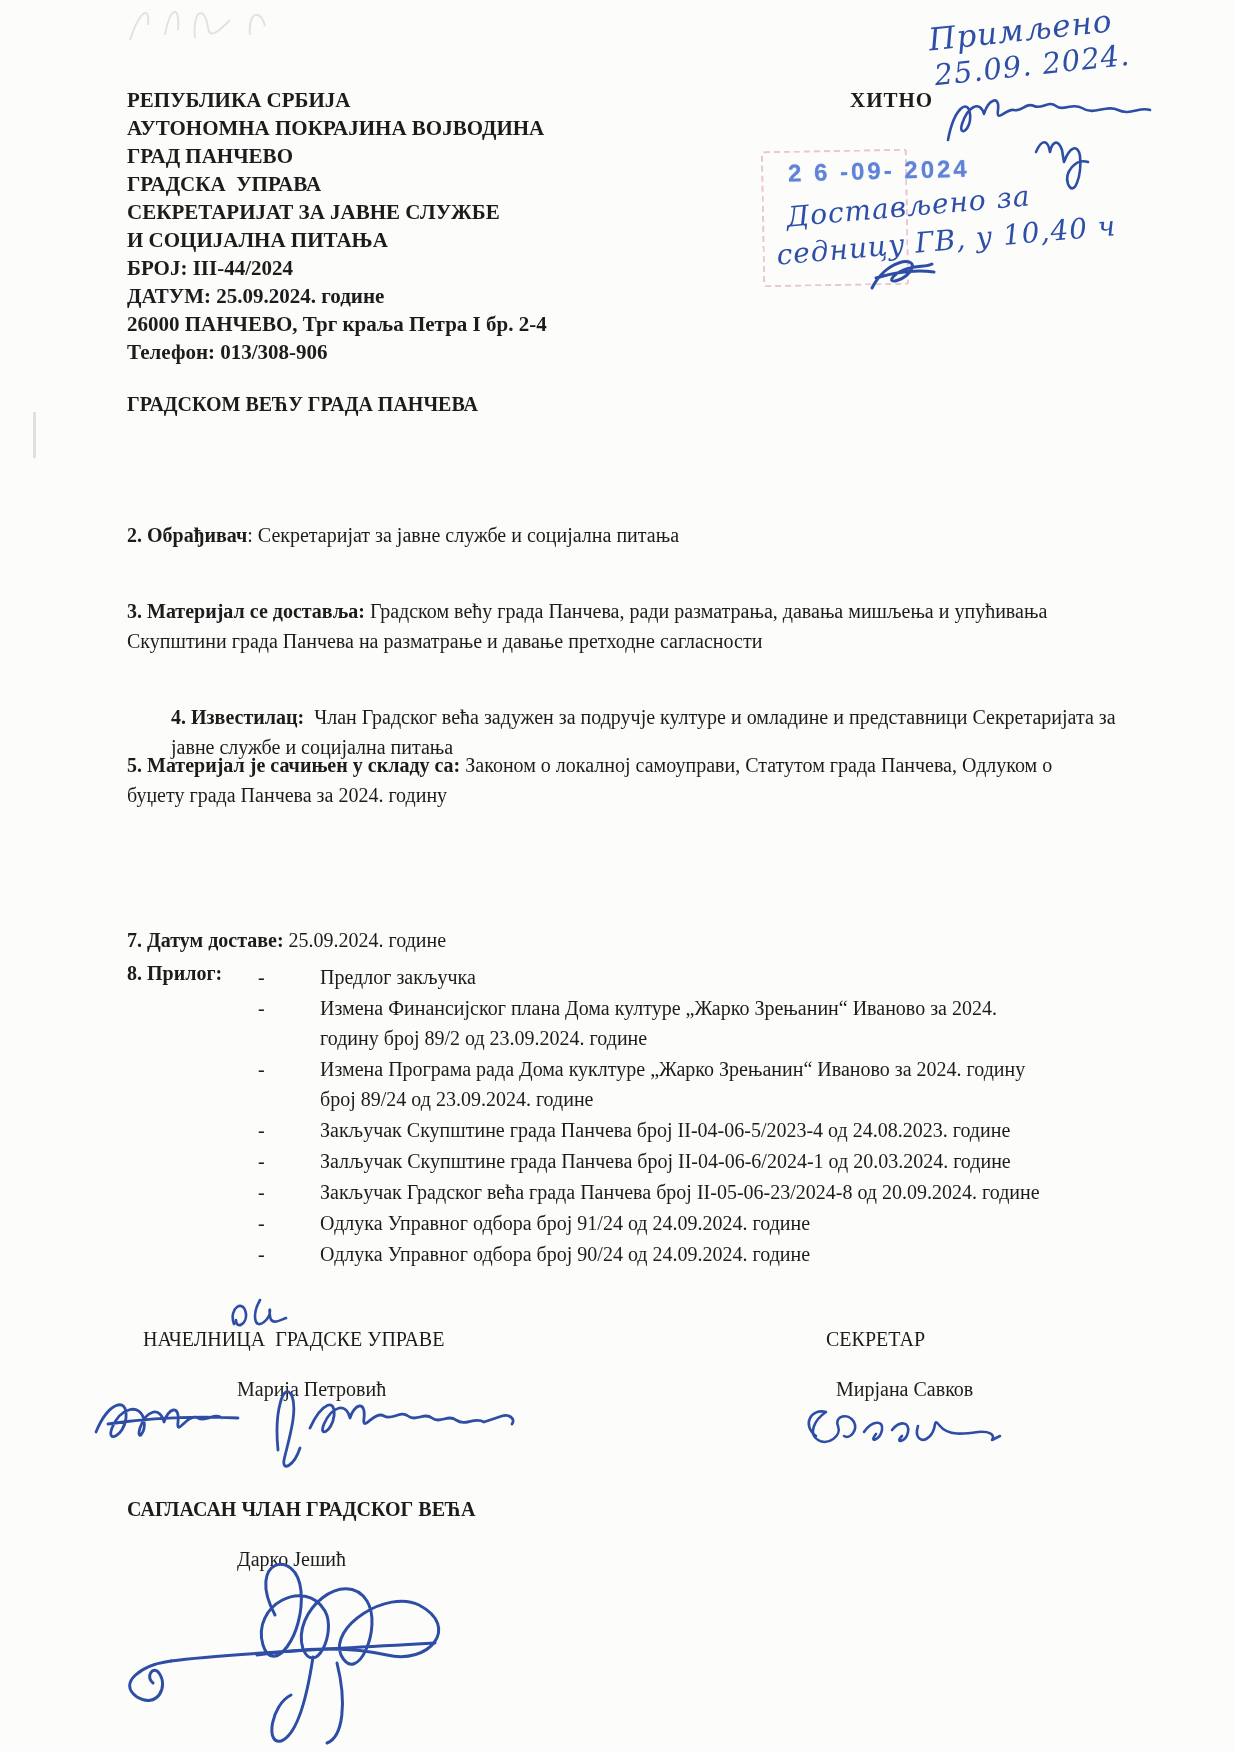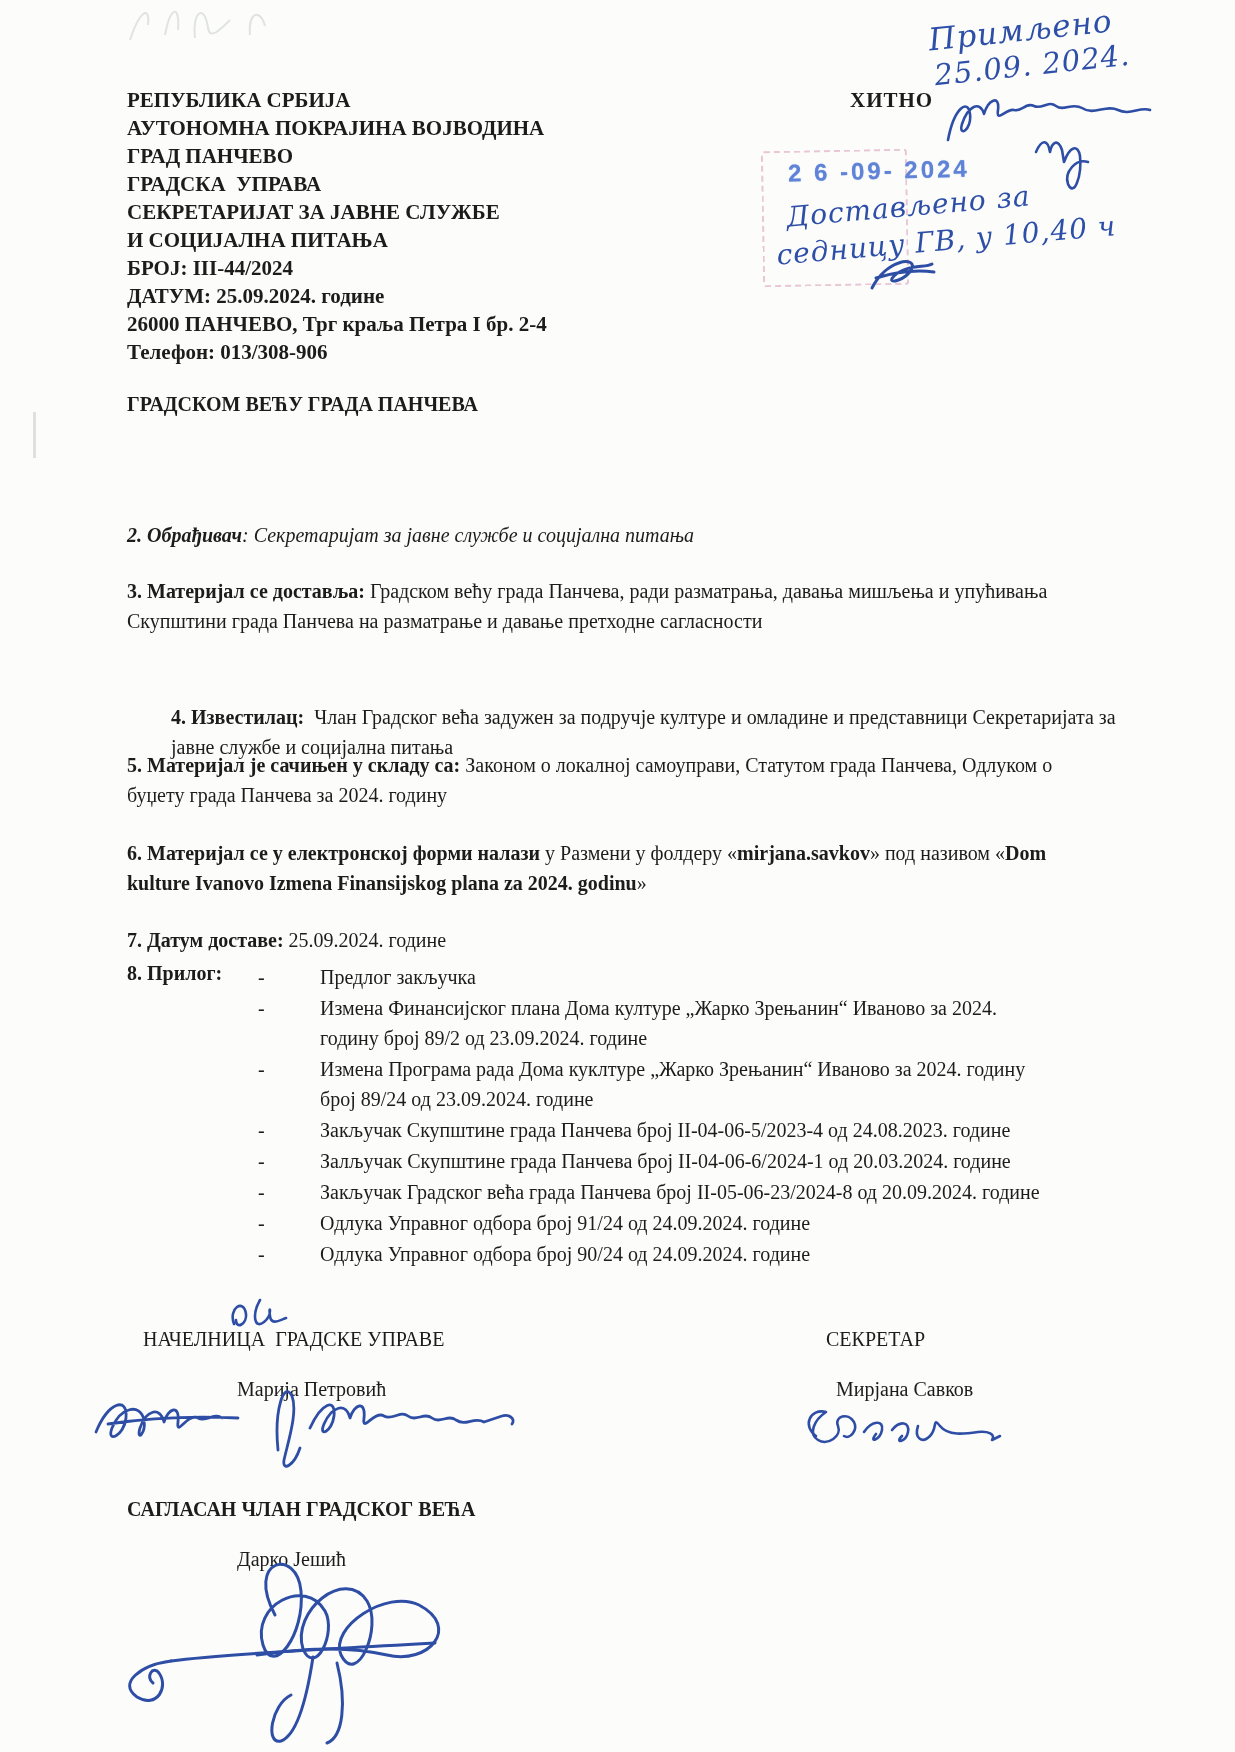--- a/index.html
+++ b/index.html
@@ -11,22 +11,22 @@
   .abs{position:absolute;}
   .t{white-space:pre-wrap;}
   
   .hdr{left:127px;top:86px;width:700px;font-size:21px;line-height:28px;font-weight:bold;}
   .urgent{left:850px;top:88px;font-size:21px;font-weight:bold;letter-spacing:1px;}
   .recipient{left:127px;top:393px;font-size:20px;font-weight:bold;}
   
   .para{left:127px;width:985px;font-size:20px;line-height:30px;}
   .b{font-weight:bold;}
   .p1{top:438px;}
-  .p2{top:520px;font-style:italic;}
-  .p3{top:576px;}
+  .p2{top:520px;}
+  .p3{top:596px;}
   .p4{top:702px;margin-left:44px;}
   .p5{top:750px;}
   .p6{top:838px;}
   .p7{top:925px;}
   .p8label{left:127px;top:962px;font-size:20px;font-weight:bold;}
   .attach{left:258px;top:962px;width:790px;font-size:20px;line-height:30px;list-style:none;margin:0;padding:0;}
   .attach li{display:flex;margin:0 0 1px 0;}
   .attach .dash{width:37px;flex:0 0 37px;}
   .attach .itext{width:740px;white-space:pre-wrap;margin-left:25px;}
   
@@ -91,21 +91,20 @@
 
 
   <div class="abs para p2"><span class="b t">2. Обрађивач</span><span class="t">: Секретаријат за јавне службе и социјална питања</span></div>
 
   <div class="abs para p3"><span class="b t">3. Материјал се доставља:</span><span class="t"> Градском већу града Панчева, ради разматрања, давања мишљења и упућивања Скупштини града Панчева на разматрање и давање претходне сагласности</span></div>
 
   <div class="abs para p4"><span class="b t">4. Известилац:</span><span class="t">  Члан Градског већа задужен за подручје културе и омладине и представници Секретаријата за јавне службе и социјална питања</span></div>
 
   <div class="abs para p5"><span class="b t">5. Материјал је сачињен у складу са:</span><span class="t"> Законом о локалној самоуправи, Статутом града Панчева, Одлуком о буџету града Панчева за 2024. годину</span></div>
 
-  <div class="abs para p6"><span class="b t">6. Материјал се у електронској форми налази</span><span class="t"> у Размени у фолдеру «</span><span class="b t">mirjana.savkov</span><span class="t">» под називом «</span><span class="b t">Dom kulture Ivanovo Izmena Finansijskog plana za 2024. godinu</span><span class="t">»</span></div>
 
   <div class="abs para p7"><span class="b t">7. Датум доставе:</span><span class="t"> 25.09.2024. године</span></div>
 
   <div class="abs p8label t">8. Прилог:</div>
   <ul class="abs attach">
     <li>
         <span class="dash t">-</span>
         <span class="itext">Предлог закључка</span>
       </li>
     <li>

